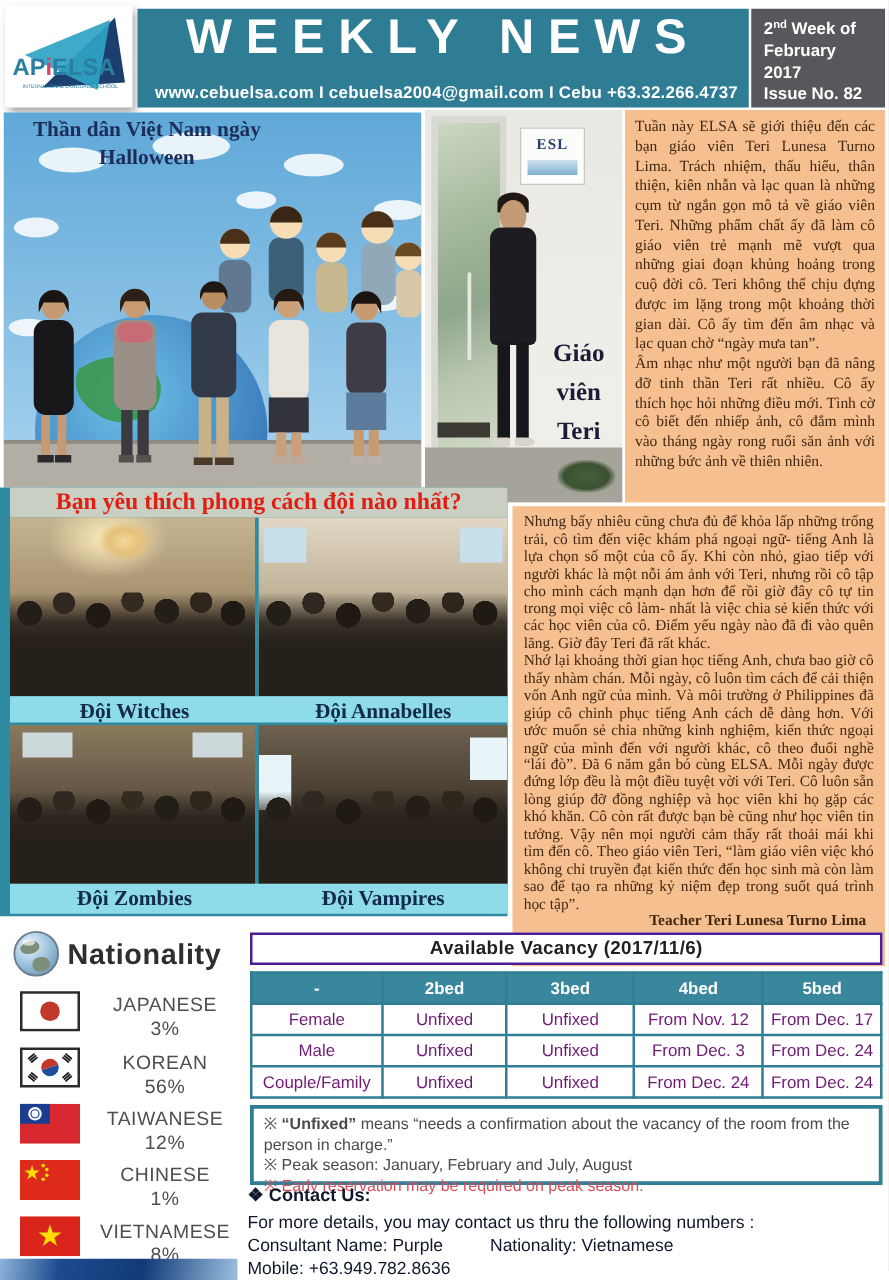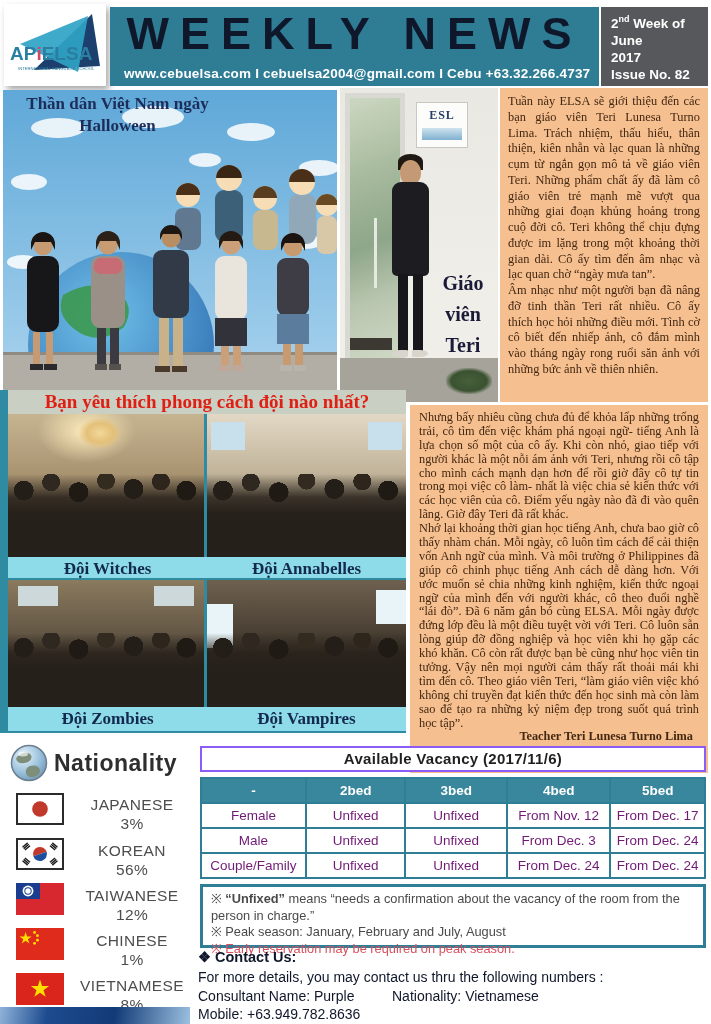--- a/index.html
+++ b/index.html
@@ -3,22 +3,22 @@
 <meta charset="utf-8">
 <style>
   * { margin:0; padding:0; box-sizing:border-box; }
   body { background:#d8d8d8; font-family:"Liberation Sans", sans-serif; }
   .page { position:relative; width:711px; height:1024px; background:#ffffff; margin:0 auto; overflow:hidden; }
   .abs { position:absolute; }
 
   
   .logo-box { left:4px; top:4px; width:102px; height:82px; background:#fff; box-shadow:3px 4px 7px rgba(0,0,0,.35); }
   .banner { left:110px; top:7px; width:489px; height:79px; background:#2e7d95; }
-  .banner-title { position:absolute; top:1px; left:0; right:0; text-align:center; color:#0f172a;
-    font-size:45px; font-weight:bold; letter-spacing:11px; white-space:nowrap; }
+  .banner-title { position:absolute; top:1px; left:0; right:0; text-align:center; color:#ffffff;
+    font-size:39px; font-weight:bold; letter-spacing:11px; white-space:nowrap; }
   .banner-info { position:absolute; bottom:5px; left:14px; color:#fff; font-size:13.5px; font-weight:bold; letter-spacing:.2px; }
   .issue-box { left:601px; top:7px; width:107px; height:79px; background:#57585b; color:#fff;
     font-size:13.5px; font-weight:bold; padding:7px 16px 0 10px; line-height:1.28; }
   .issue-box sup { font-size:9px; }
 
   
   .photo-group { left:3px; top:90px; width:334px; height:300px; overflow:hidden; background:#79b6de; }
   .group-caption { position:absolute; top:3px; left:2px; width:225px; text-align:center; z-index:2;
     font-family:"Liberation Serif", serif; font-weight:bold; font-size:17px; color:#1d2d5a; line-height:1.3; }
 
@@ -83,21 +83,21 @@
 
   
   .nat-title { left:54px; top:750px; font-size:23px; font-weight:bold; color:#2e2e2e; letter-spacing:.5px; }
   .globe { left:10px; top:744px; }
   .flag { left:16px; width:48px; height:32px; }
   .flag svg { display:block; width:100%; height:100%; }
   .flag.bordered { border:2px solid #2b2b2b; }
   .nat-label { left:68px; width:128px; text-align:center; font-size:15.5px; color:#4e4e4e; line-height:1.25; letter-spacing:.4px; }
 
   
-  .vac-title { left:200px; top:746px; width:506px; height:26px; border:2px solid #8b5cf6; background:#fff;
+  .vac-title { left:200px; top:746px; width:506px; height:26px; border:2px solid #4c1d95; background:#fff;
     text-align:center; font-weight:bold; font-size:15px; color:#1f1f1f; line-height:22px; letter-spacing:.3px; }
   .vac-table { left:200px; top:777px; width:506px; border-collapse:collapse; }
   .vac-table th, .vac-table td { border:2px solid #2f7e95; text-align:center; font-size:13.5px; height:25px; }
   .vac-table th { background:#38879c; color:#fff; font-weight:bold; }
   .vac-table td { background:#fff; color:#701a75; }
   .notes-box { left:200px; top:884px; width:506px; height:64px; border:3px solid #2f7e95; background:#fff;
     padding:4px 8px; font-size:12.8px; color:#4a4a4a; line-height:1.3; }
   .note-red { color:#d94f5c; }
 
   
@@ -123,21 +123,21 @@
     </svg>
   </div>
 
   <div class="abs banner">
     <div class="banner-title">WEEKLY NEWS</div>
     <div class="banner-info">www.cebuelsa.com  I  cebuelsa2004@gmail.com  I  Cebu  +63.32.266.4737</div>
   </div>
 
   <div class="abs issue-box">
     <div><span>2</span><sup>nd</sup><span> Week of</span></div>
-    <div>June</div>
+    <div>February</div>
     <div>2017</div>
     <div>Issue No. 82</div>
   </div>
 
   <div class="abs photo-group">
     <div class="group-caption">
       <div>Thần dân Việt Nam ngày</div>
       <div>Halloween</div>
     </div>
     <svg width="334" height="300" viewBox="0 0 334 300">

